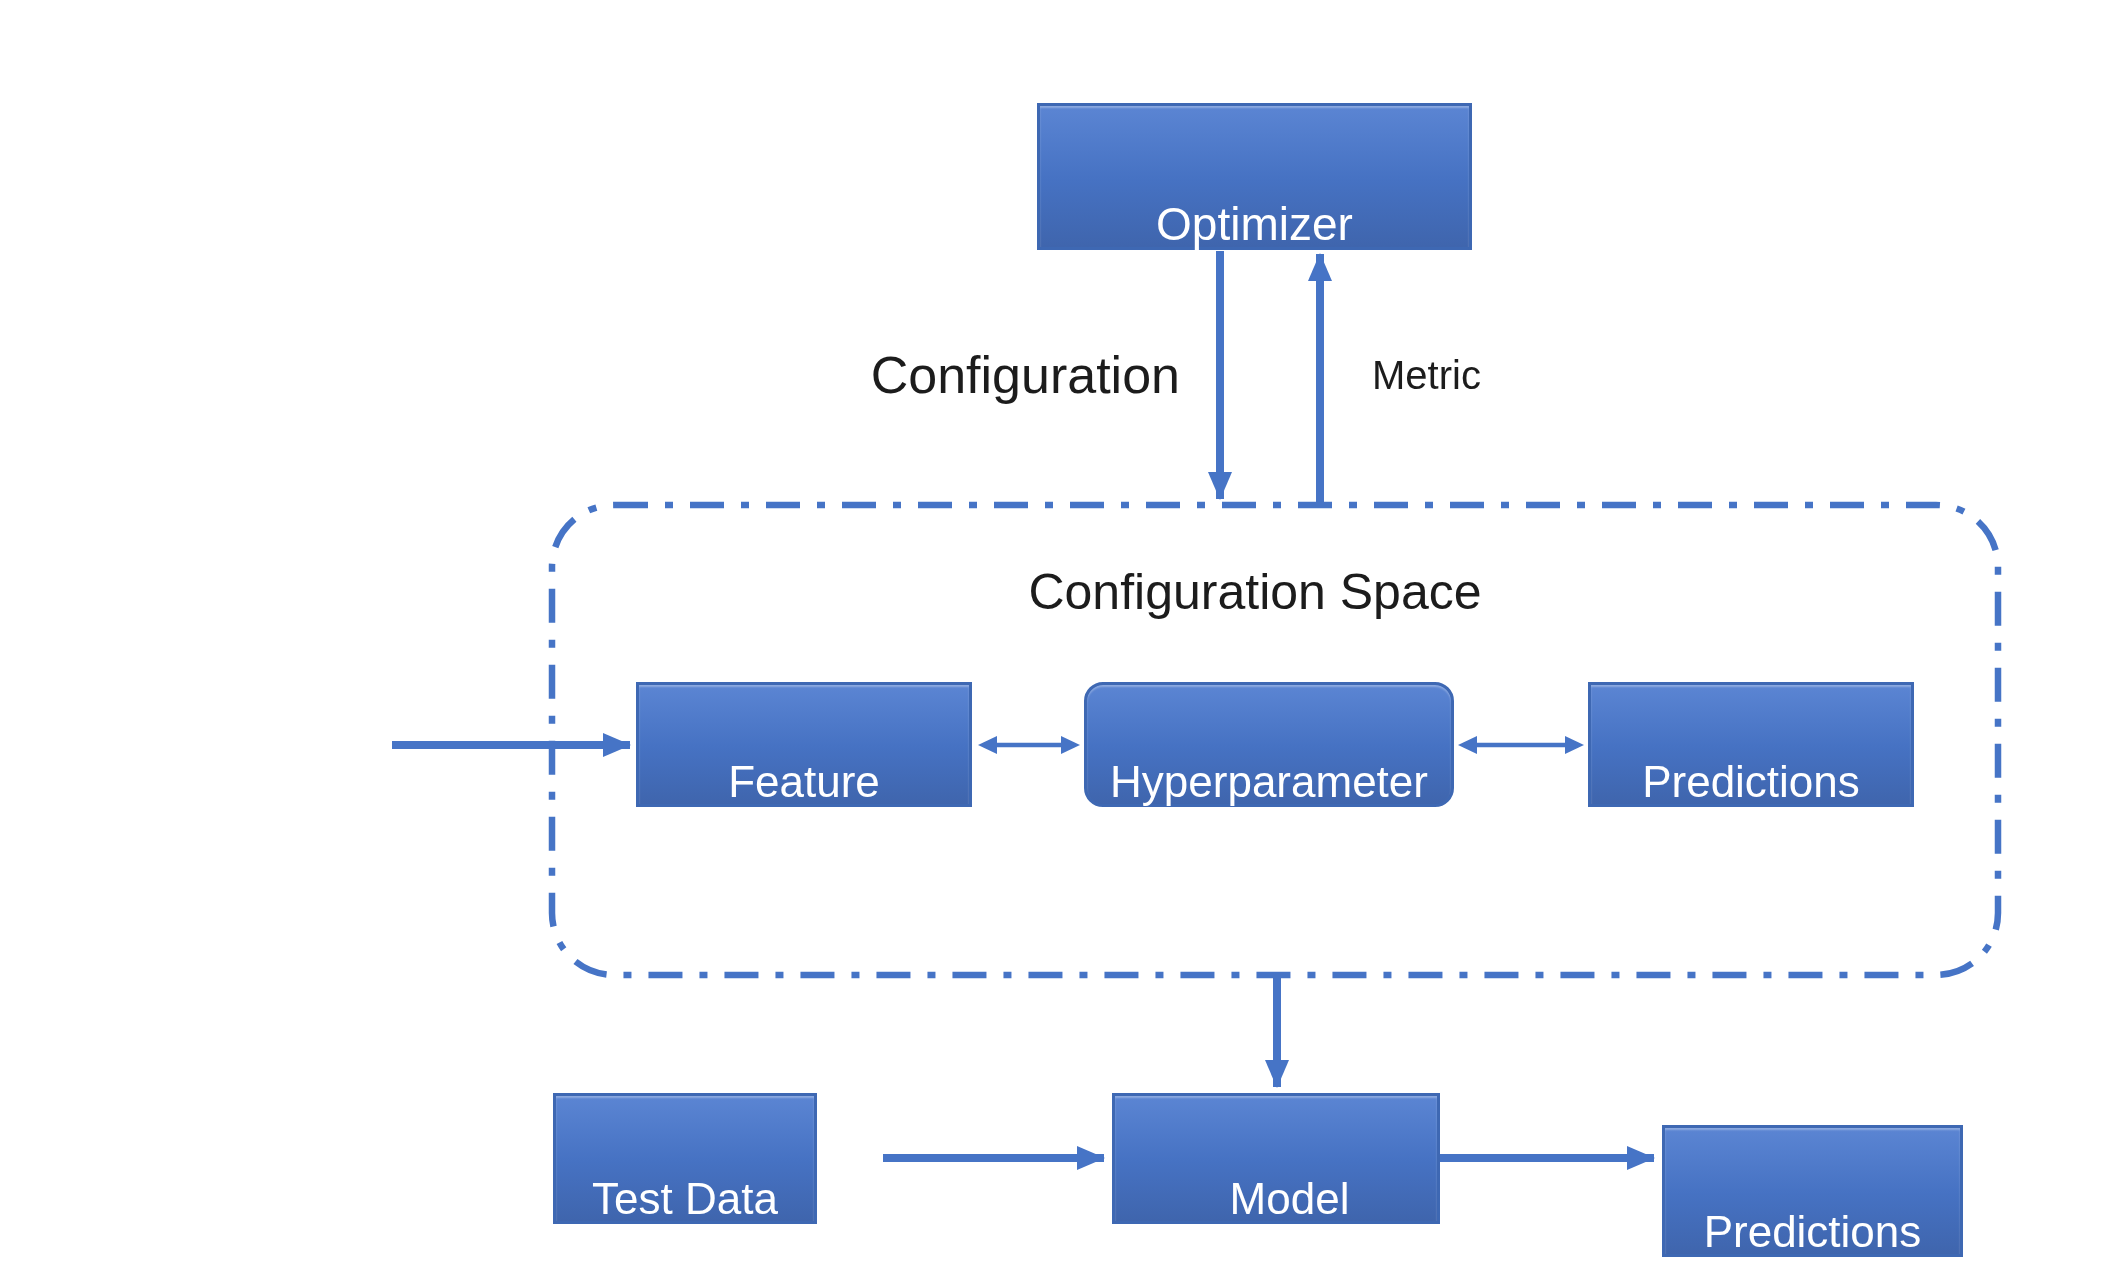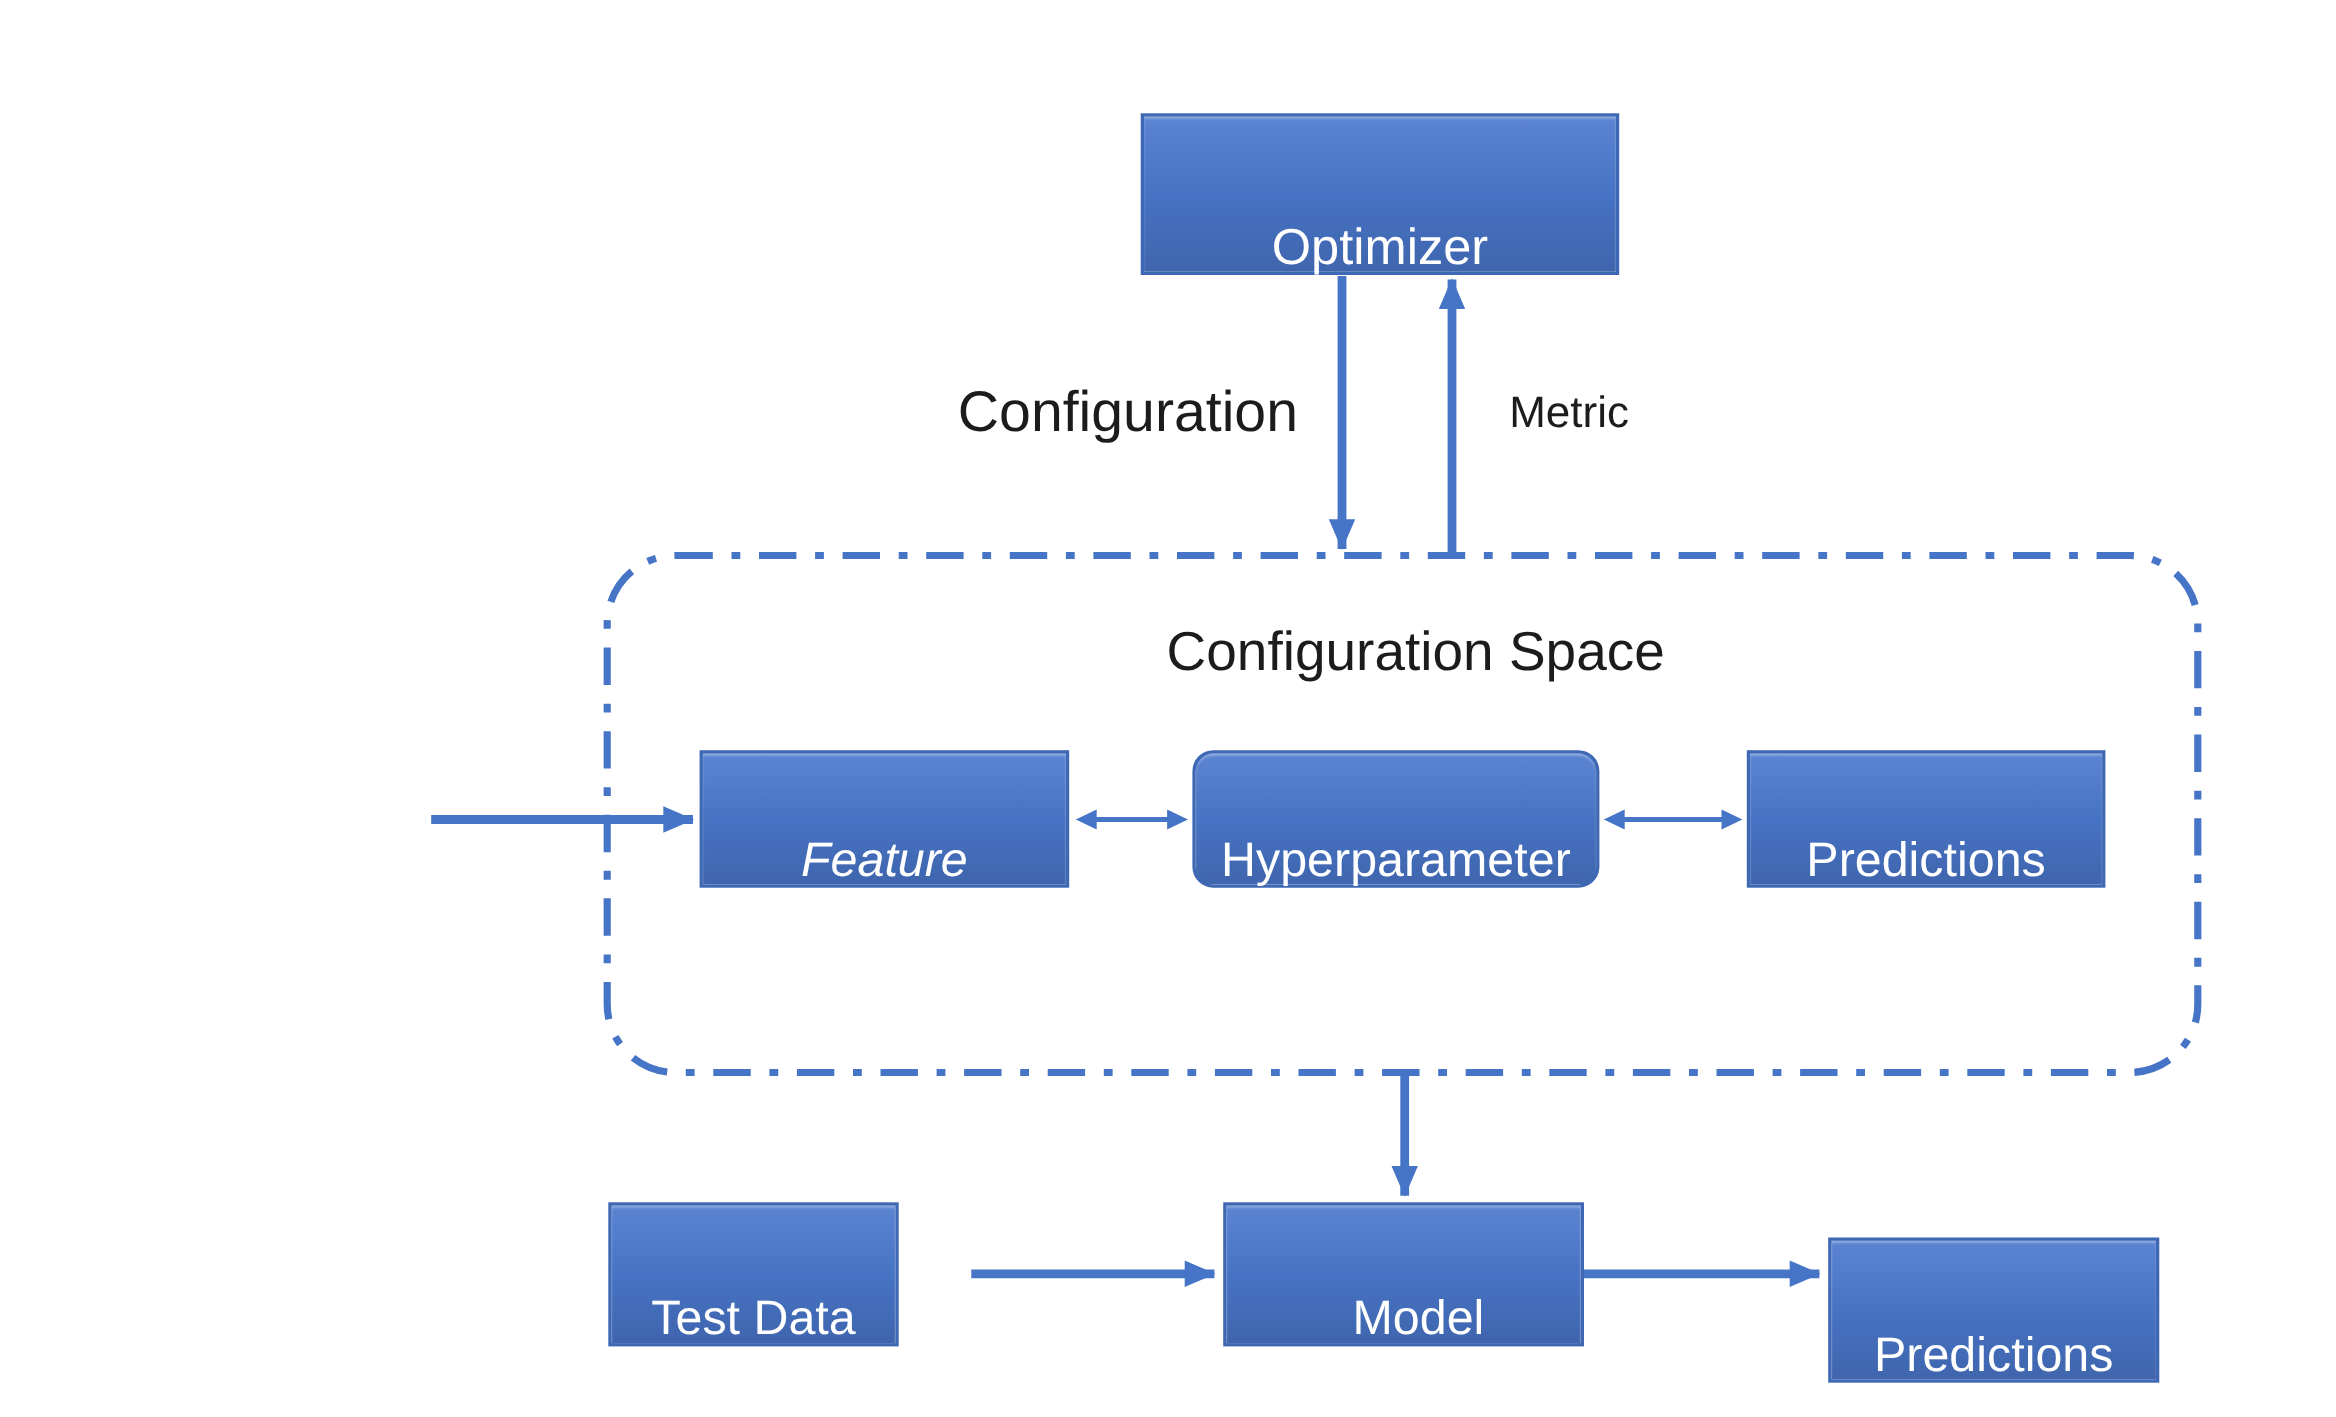--- a/index.html
+++ b/index.html
@@ -42,34 +42,34 @@
     display: flex;
     align-items: flex-end;
     justify-content: center;
     color: #ffffff;
     font-size: 44px;
     line-height: 1;
     white-space: nowrap;
   }
   #optimizer      { left: 1037px; top: 103px;  width: 435px; height: 147px; font-size: 46px; }
   #training-data  { left: 60px;   top: 681px;  width: 333px; height: 125px; }
-  #feature        { left: 636px;  top: 682px;  width: 336px; height: 125px; font-style: italic; }
+  #feature        { left: 636px;  top: 682px;  width: 336px; height: 125px; }
   #hyperparameter { left: 1084px; top: 682px;  width: 370px; height: 125px; border-radius: 19px; }
   #architecture   { left: 1588px; top: 682px;  width: 326px; height: 125px; }
   #test-data      { left: 553px;  top: 1093px; width: 264px; height: 131px; }
   #model          { left: 1112px; top: 1093px; width: 328px; height: 131px; padding-left: 27px; }
   #predictions    { left: 1662px; top: 1093px; width: 301px; height: 132px; margin-top: 32px; }
 
   .free-label {
     position: absolute;
     color: #1c1c1c;
     white-space: nowrap;
   }
   #space-title {
-    left: 564px;
+    left: 532px;
     top: 562px;
     width: 1446px;
     text-align: center;
     font-size: 50px;
     line-height: 60px;
   }
   #label-configuration {
     left: 860px;
     top: 350px;
     width: 320px;

